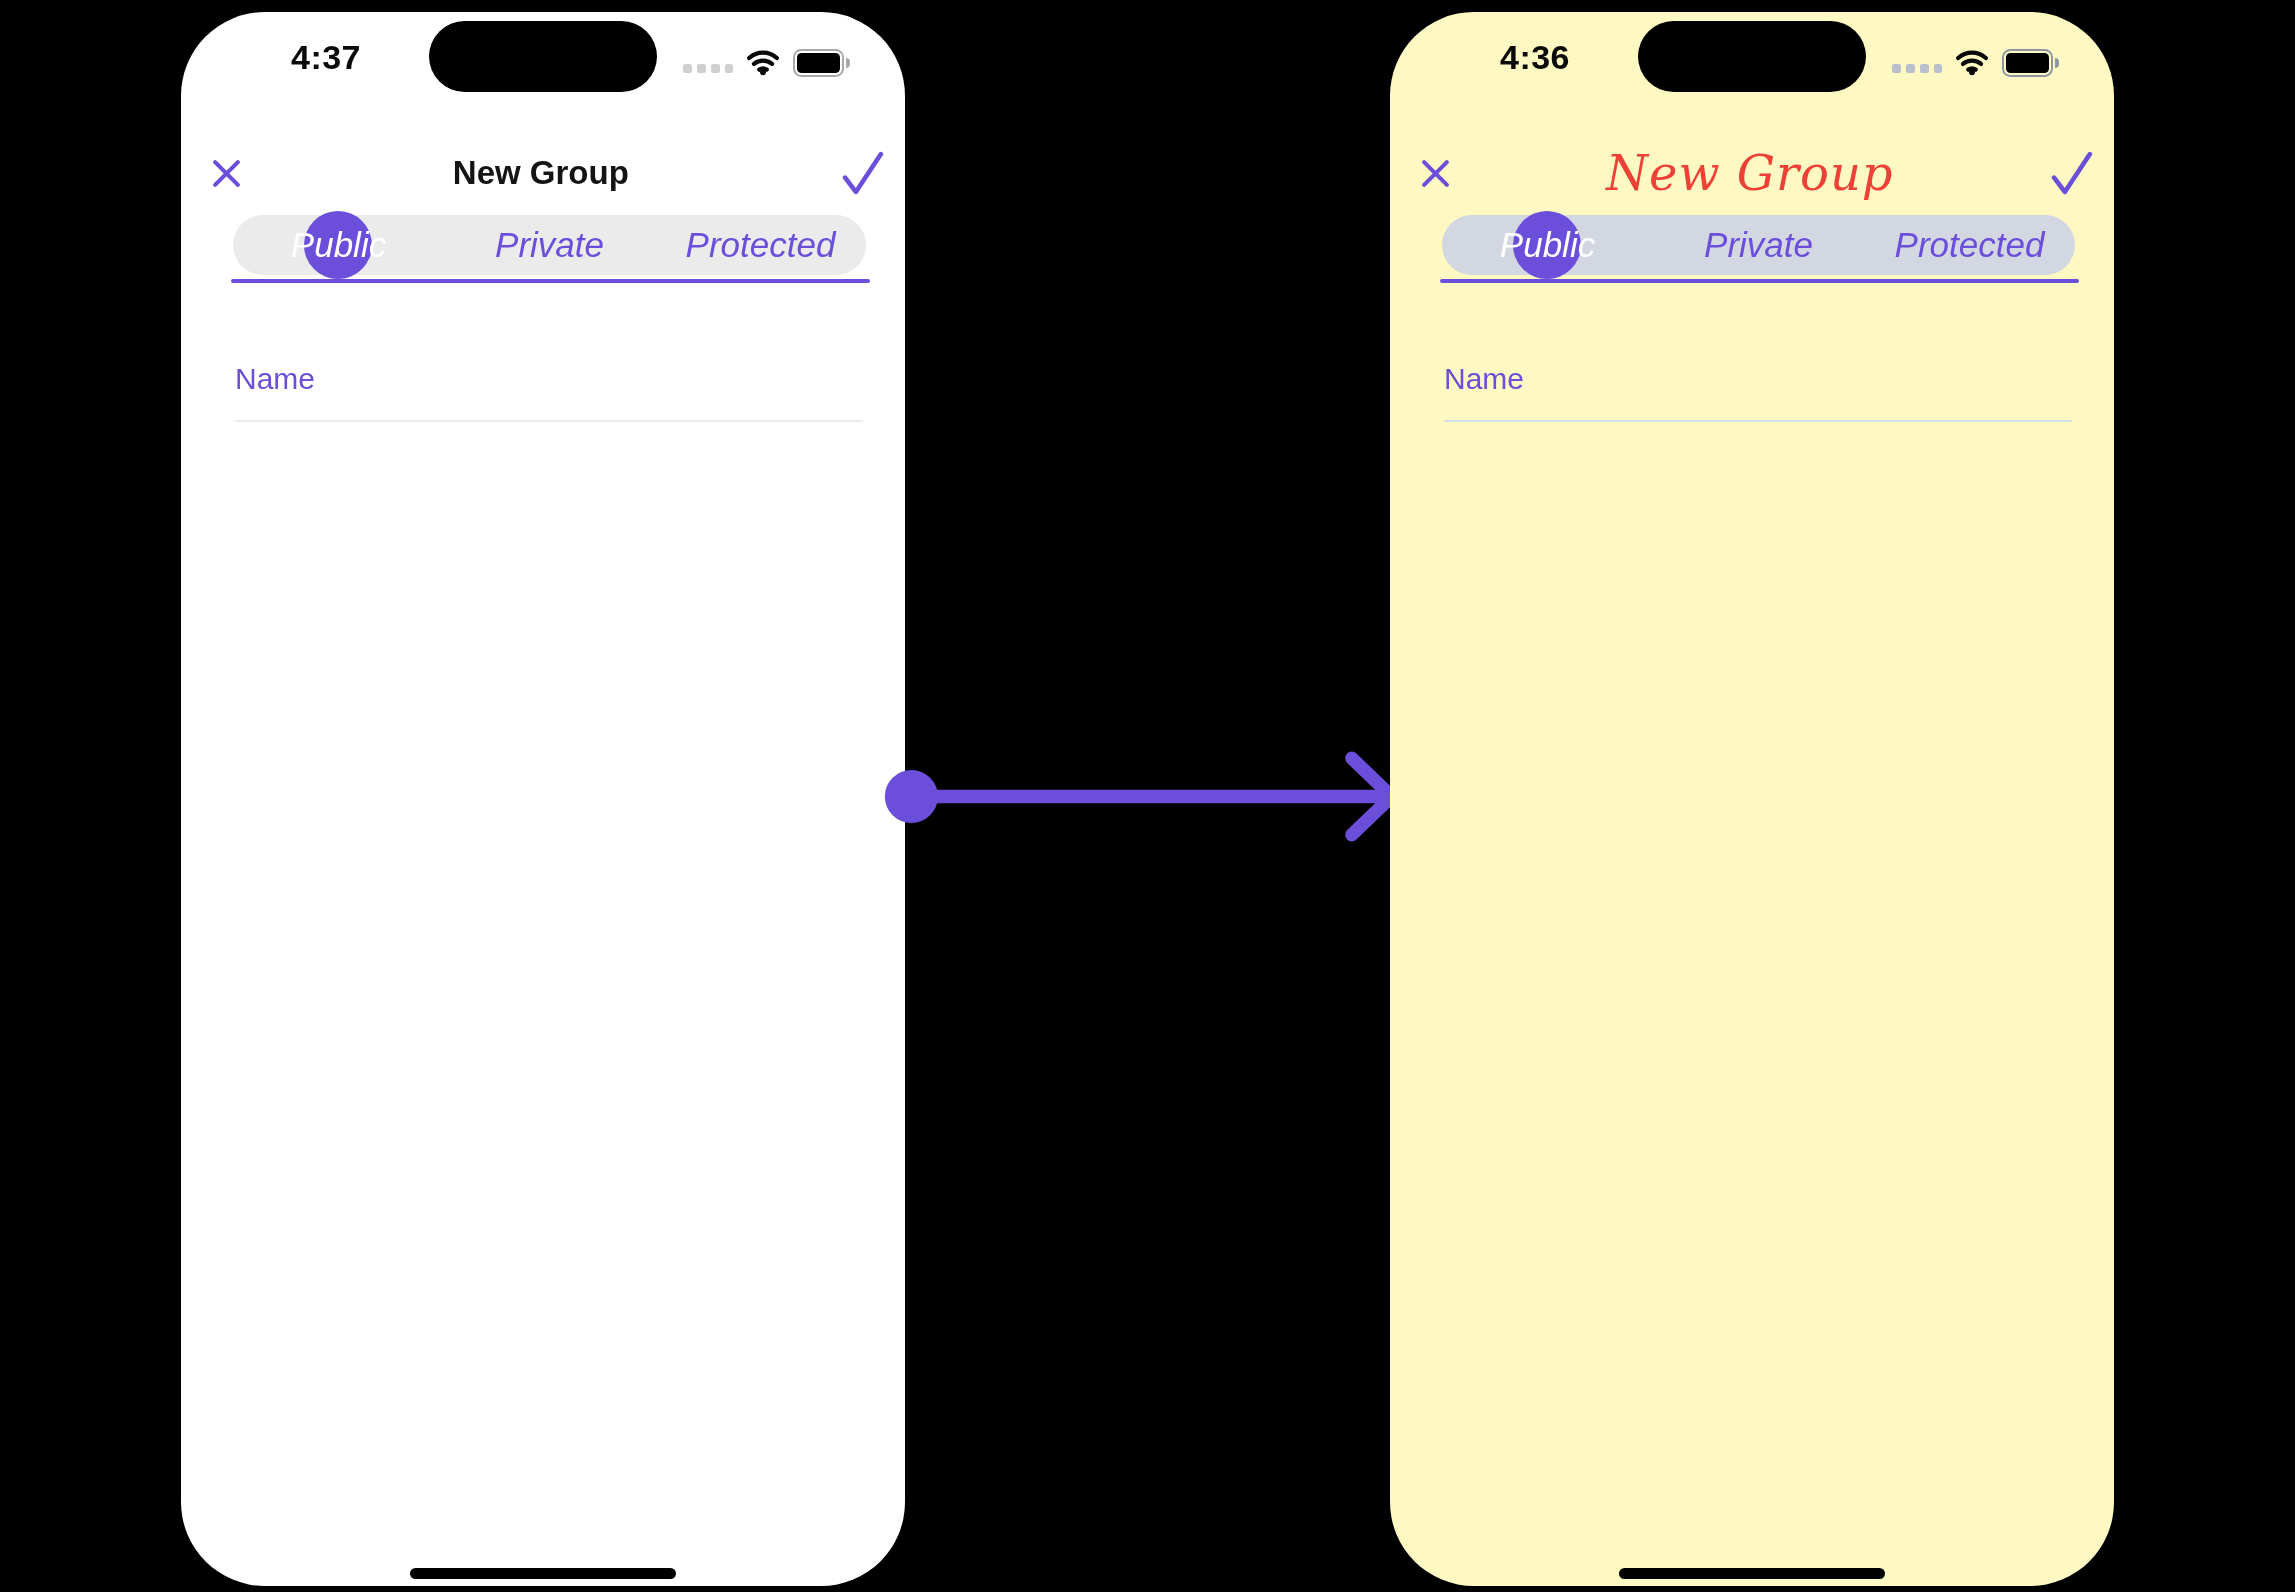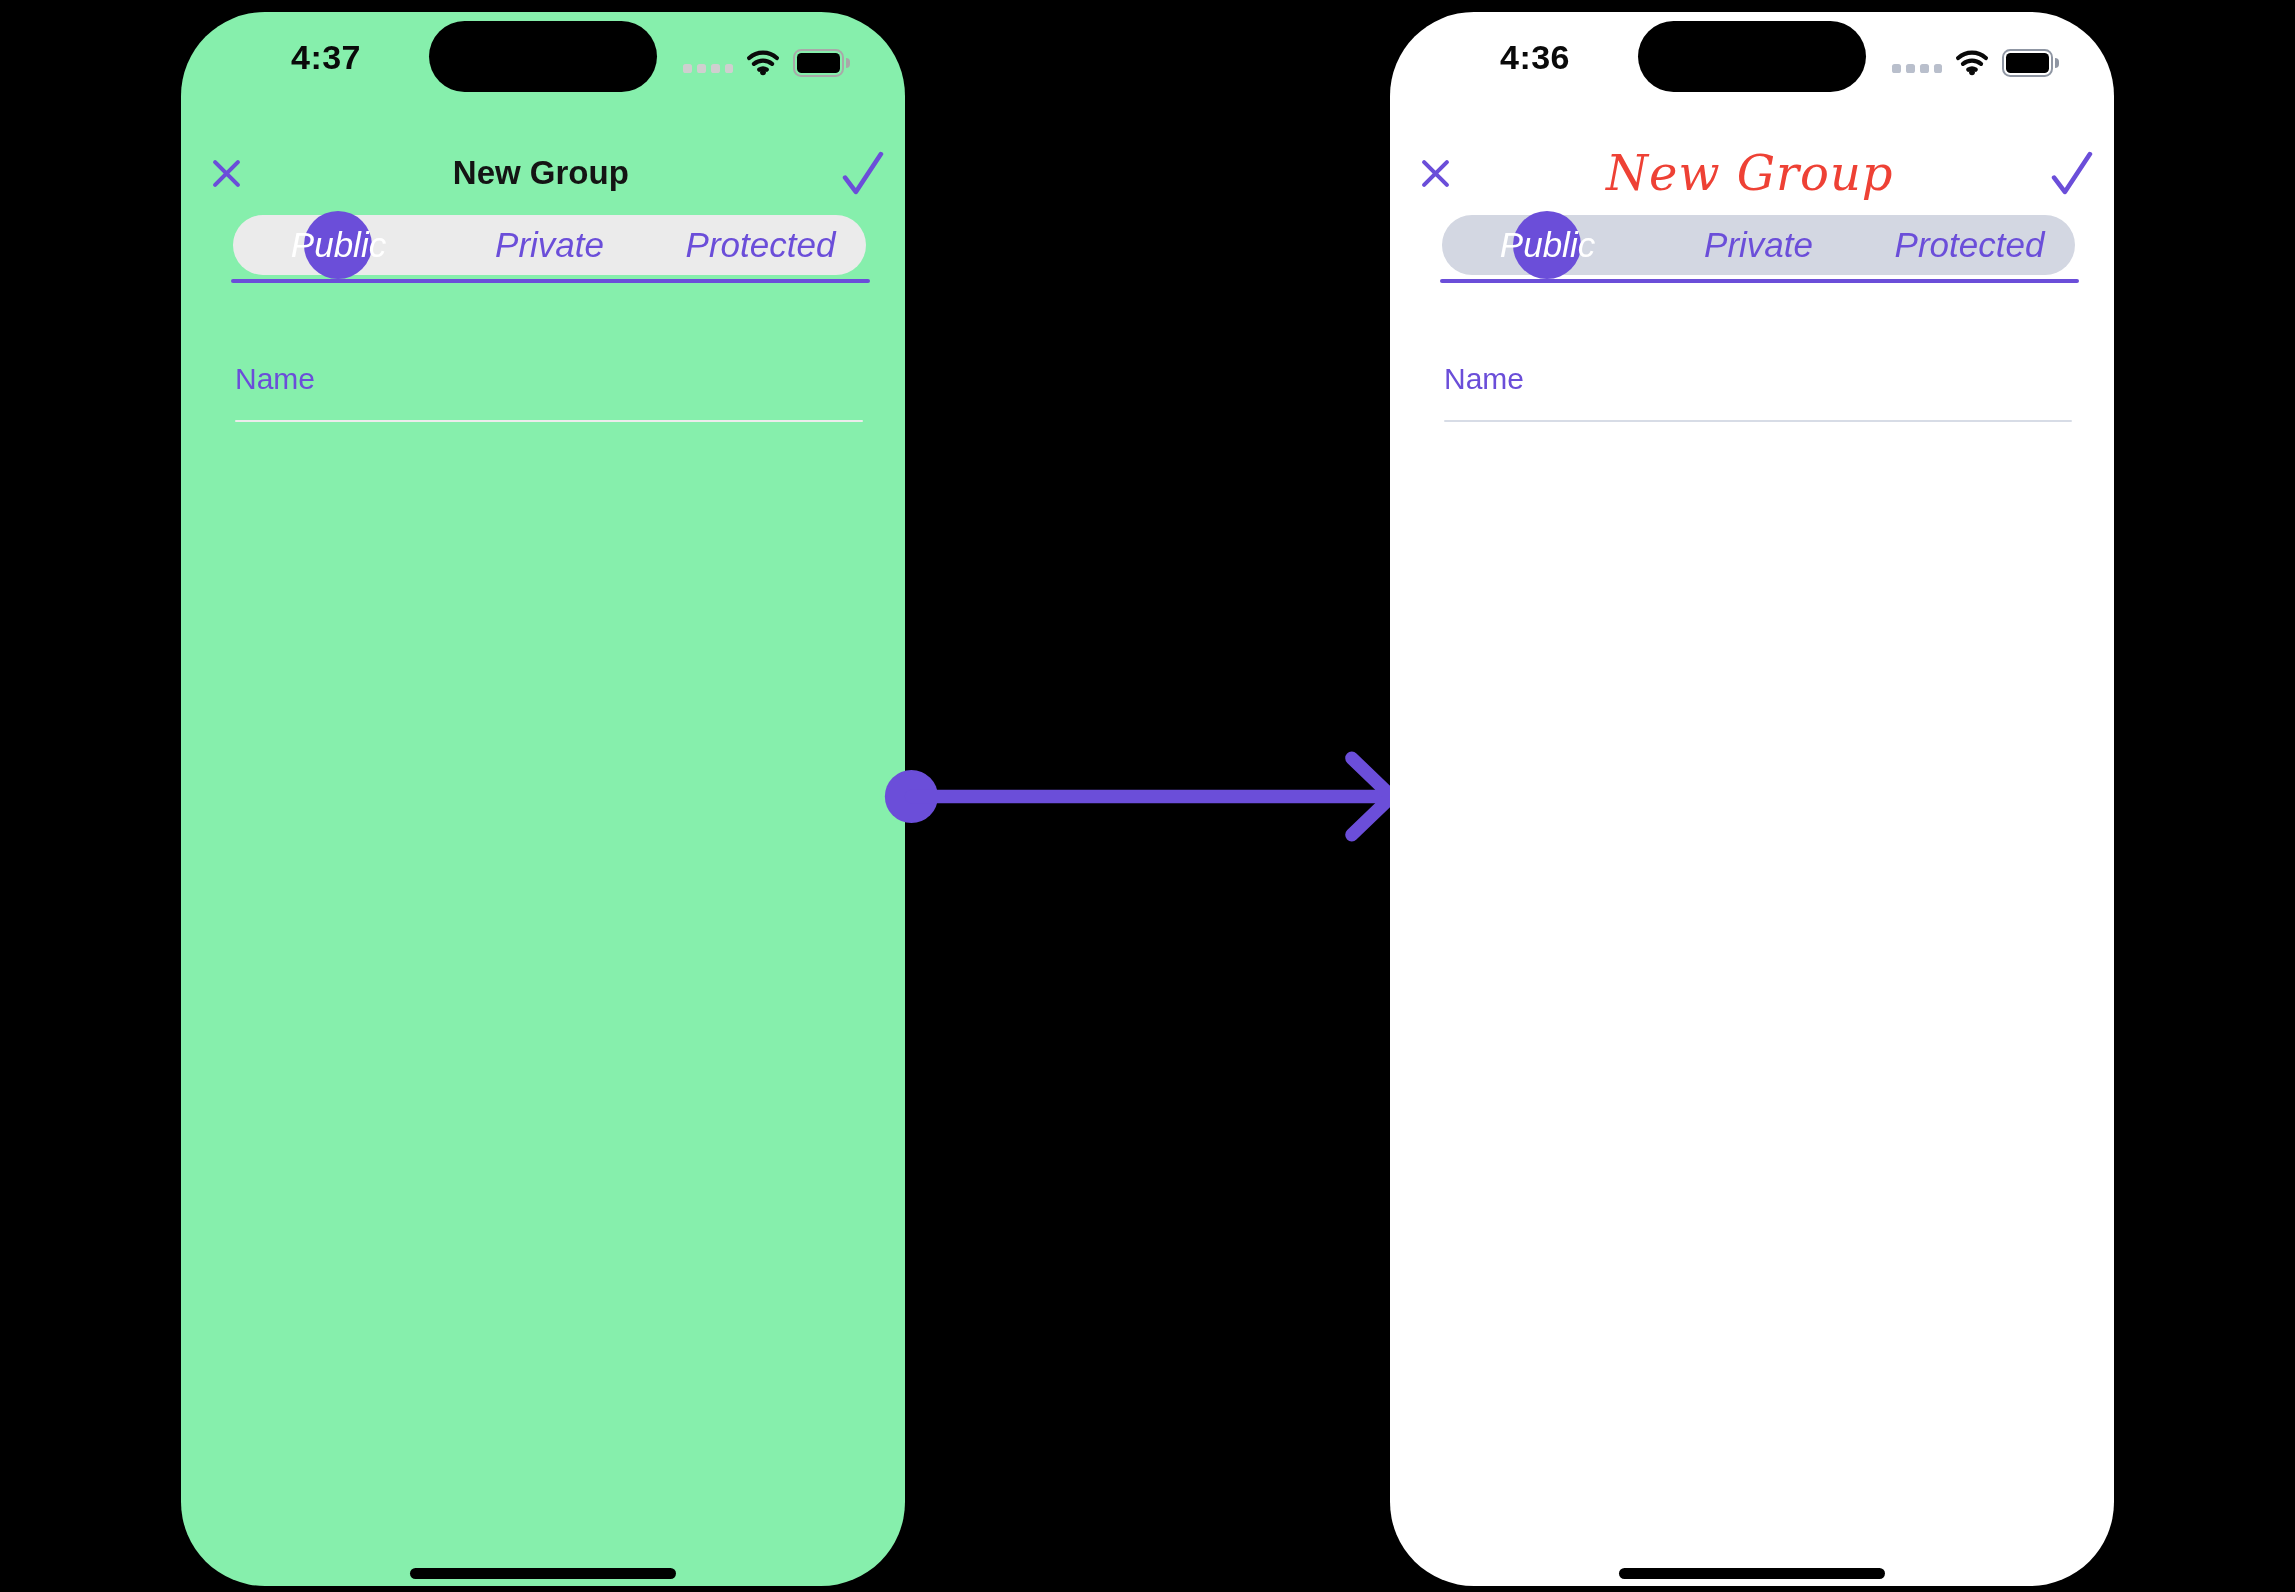--- a/index.html
+++ b/index.html
@@ -12,22 +12,22 @@
   }
 
   
   .phone {
     position: absolute;
     top: 11.7px;
     width: 724px; height: 1574px;
     border-radius: 84px;
     overflow: hidden;
   }
-  .phone.left  { left: 181px;  background: #86efac; }
-  .phone.right { left: 1390px; background: #ffffff; }
+  .phone.left  { left: 181px;  background: #ffffff; }
+  .phone.right { left: 1390px; background: #fef9c3; }
 
   .island {
     position: absolute; top: 9.2px; left: 50%;
     transform: translateX(-50%);
     width: 228px; height: 71px;
     background: #000; border-radius: 38px;
   }
 
   
   .time {

